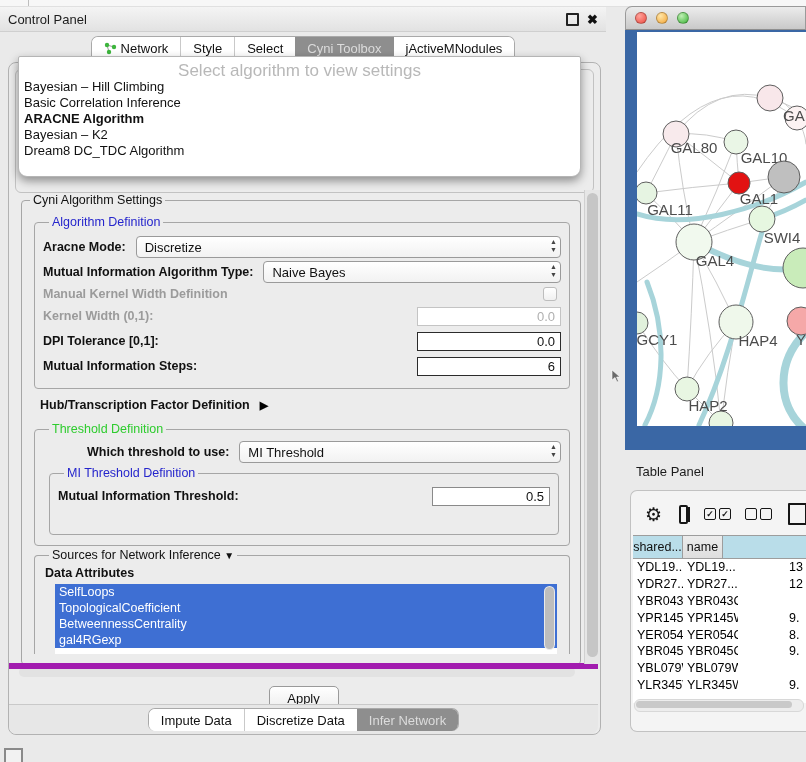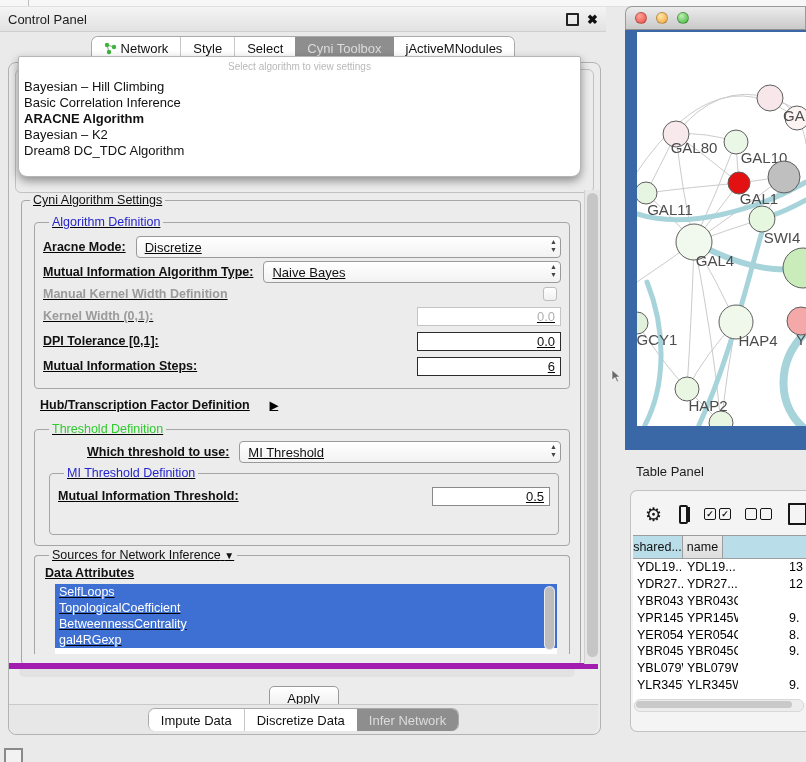--- a/index.html
+++ b/index.html
@@ -17,43 +17,43 @@
   .cp-tabs{left:0;top:35px;width:606px;height:25px;display:flex;justify-content:center;align-items:flex-end;}
   .tabgroup{display:flex;border:1px solid #a9a9a9;border-bottom:none;border-radius:7px 7px 0 0;overflow:hidden;background:#fff;height:23px;}
   .tab{display:flex;align-items:center;gap:4px;padding:0 12px;font-size:13px;color:#111;background:#fff;border-left:1px solid #c9c9c9;cursor:default;}
   .tab:first-child{border-left:none;}
   .tab.selected{background:#8e8e8e;color:#dcdcdc;border-left:none;}
   .tab.selected + .tab{border-left:none;}
   .cp-main{left:8px;top:62px;width:591px;height:671px;border:1px solid #b2b2b2;border-radius:8px;background:#ececec;}
   .ghost-panel{left:6px;top:6px;width:577px;height:122px;border:1px solid #c2c2c2;border-radius:6px;background:#ececec;}
   
   .dropdown-popup{left:18px;top:56px;width:561px;height:119px;background:#fff;border:1px solid #b5b5b5;border-radius:2px 2px 9px 9px;box-shadow:0 4px 10px rgba(0,0,0,.4);z-index:50;}
-  .dd-placeholder{text-align:center;color:#b8b8b8;font-size:10px;padding-top:4px;height:18px;}
+  .dd-placeholder{text-align:center;color:#b8b8b8;font-size:17px;padding-top:4px;height:18px;}
   .dd-item{font-size:13px;color:#111;line-height:16px;padding-left:5px;white-space:nowrap;}
   .dd-item.bold{font-weight:bold;}
   
-  .settings-viewport{left:6px;top:128px;width:570px;height:474px;overflow:hidden;text-decoration:underline;}
+  .settings-viewport{left:6px;top:128px;width:570px;height:474px;overflow:hidden;}
   fieldset{border:1px solid #a6a6a6;border-radius:4px;margin:0;padding:0;background:transparent;}
   legend{font-size:12.5px;padding:0 3px;margin-left:6px;color:#111;}
   legend.blue{color:#2525cc;}
   legend.green{color:#2ecc2e;}
   .fs-cyni{margin:2px 4px 0 6px;padding:2px 2px 10px 2px;}
   .fs-algdef{margin:6px 8px 0 10px;padding:4px 8px 8px 8px;}
   .row{display:flex;align-items:center;height:22px;margin:3px 0;}
   .row .lbl{font-size:12.5px;font-weight:bold;color:#111;white-space:nowrap;}
   .row.disabled .lbl{color:#9b9b9b;}
   .combo{flex:1;margin-left:10px;height:20px;border:1px solid #9a9a9a;border-radius:4px;background:linear-gradient(#ffffff,#f2f2f2);display:flex;align-items:center;position:relative;}
   .combo .combo-text{font-size:13px;color:#111;margin-left:8px;}
   .combo .combo-arrows{position:absolute;right:3px;top:1px;display:flex;flex-direction:column;align-items:center;line-height:8px;font-size:7px;color:#444;}
   .spacer{flex:1;}
   .checkbox{width:12px;height:12px;border:1px solid #bdbdbd;border-radius:3px;background:linear-gradient(#ffffff,#f0f0f0);margin-right:4px;}
   .num-field{width:132px;height:17px;border:1px solid #2b2b2b;background:#fff;font-size:13px;color:#111;text-align:right;padding:0 5px;line-height:17px;}
   .num-field.disabled{border:1px solid #c4c4c4;color:#b0b0b0;}
   .num-field.plain{border:1px solid #8a8a8a;}
-  .hub-row{display:flex;align-items:center;gap:20px;margin:9px 0 2px 16px;font-size:12.5px;font-weight:bold;color:#111;}
+  .hub-row{display:flex;align-items:center;gap:10px;margin:9px 0 2px 16px;font-size:12.5px;font-weight:bold;color:#111;}
   .tri-right{font-size:11px;color:#000;}
   .fs-threshold{margin:10px 8px 0 10px;padding:2px 8px 8px 8px;}
   .fs-mithresh{margin:3px 2px 2px 6px;padding:2px 8px 24px 8px;}
   .which-row{margin-left:44px;}
   .fs-sources{margin:2px 8px 0 10px;padding:2px 8px 0 8px;border-bottom:none;border-radius:4px 4px 0 0;}
   .attr-label{font-size:12.5px;font-weight:bold;color:#111;margin:2px 0 4px 2px;}
   .listbox{margin:2px 4px 0 12px;height:70px;position:relative;background:#fff;overflow:hidden;}
   .list-item{height:16px;line-height:16px;font-size:12.5px;color:#fff;padding-left:4px;}
   .list-vsb{position:absolute;right:2px;top:2px;width:11px;height:64px;background:#eaeaea;border-radius:6px;}
   .list-vsb .thumb{position:absolute;left:1px;top:1px;width:9px;height:62px;background:#bdbdbd;border-radius:5px;}

